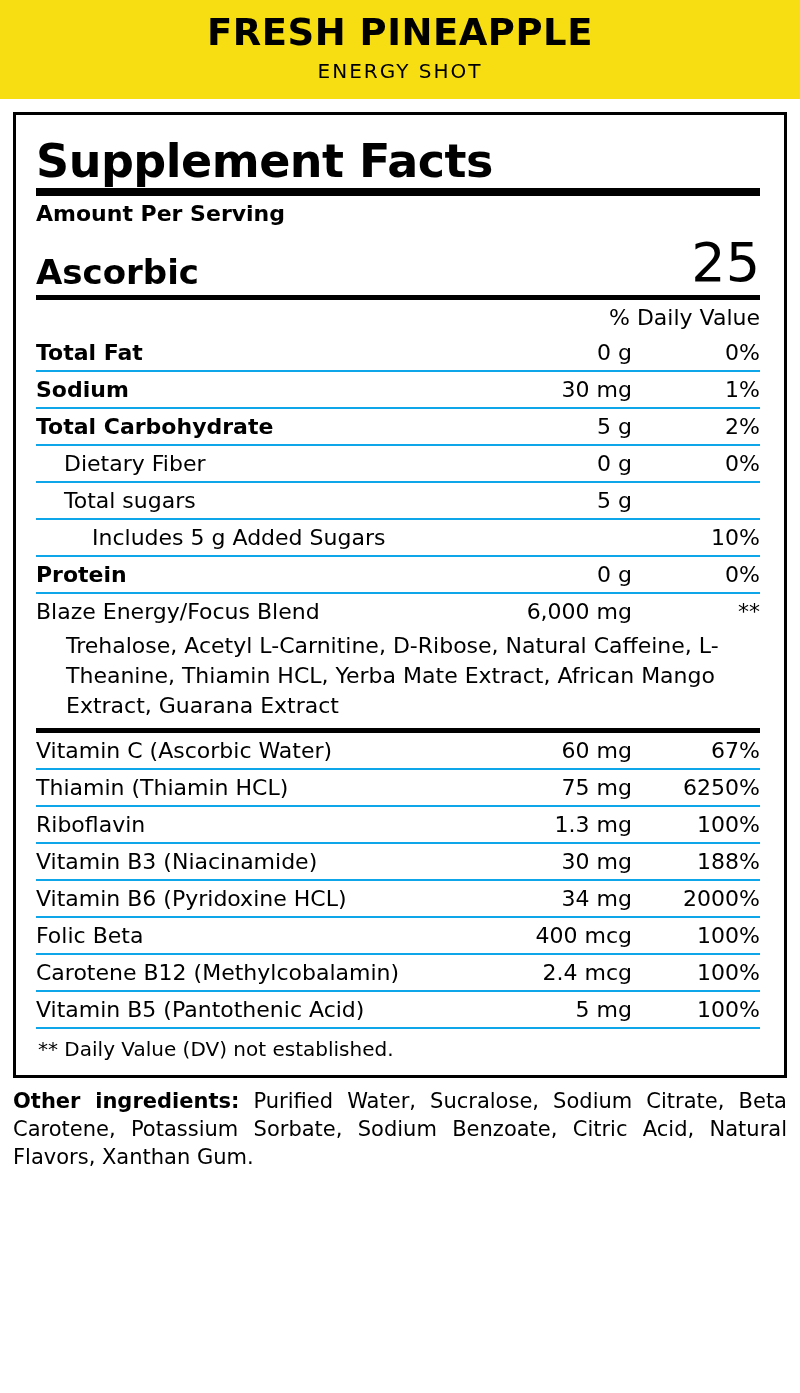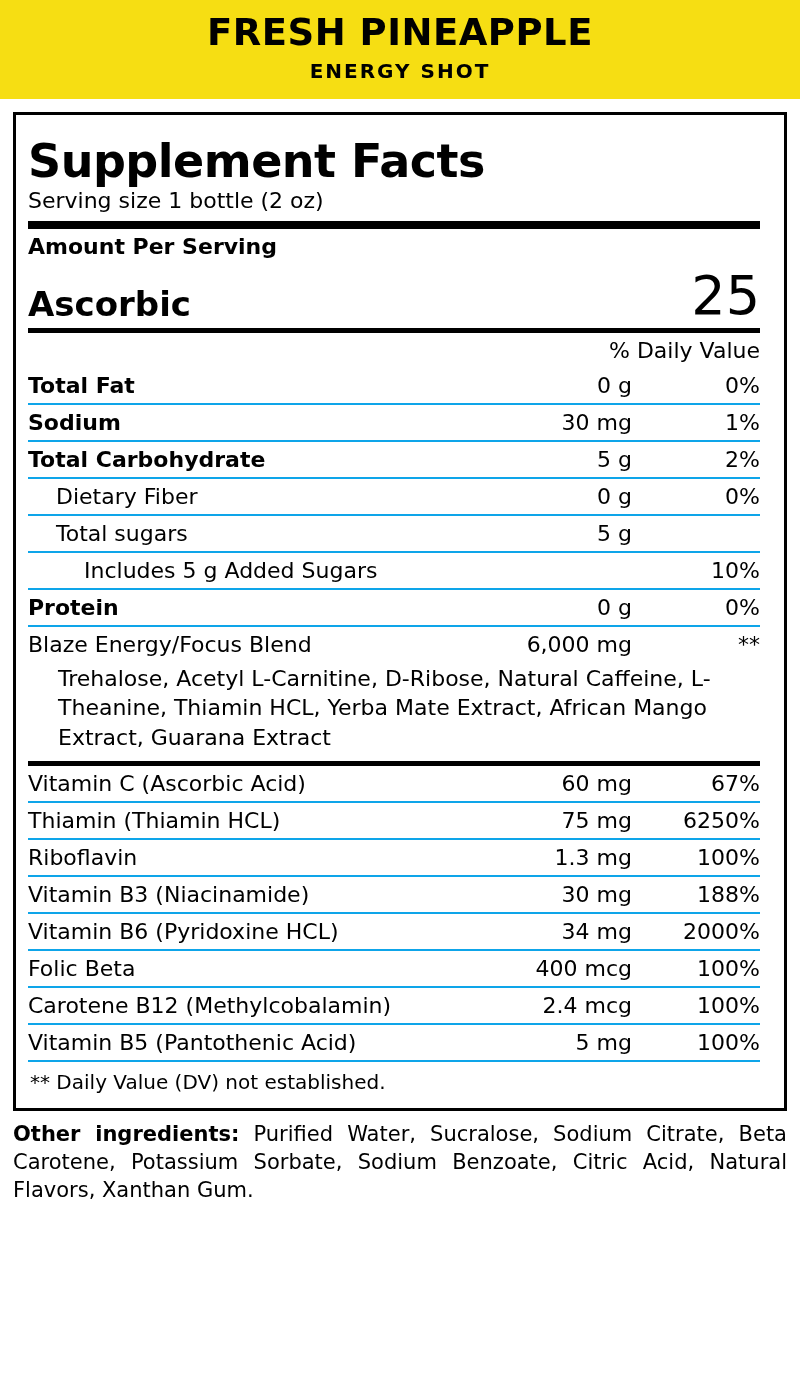--- a/index.html
+++ b/index.html
@@ -30,33 +30,33 @@
     text-align: center;
   }
   .banner-title {
     font-weight: bold;
     font-size: 37px;
     letter-spacing: 0.5px;
     line-height: 1.15;
     font-family: "DejaVu Sans", "Liberation Sans", sans-serif;
   }
   .banner-sub {
-    font-weight: bold;
+    font-weight: normal;
     font-size: 20px;
     letter-spacing: 2px;
     margin-top: 4px;
     font-family: "DejaVu Sans", "Liberation Sans", sans-serif;
   }
 
   
   .panel {
     margin: 13px 13px 0 13px;
     border: 3px solid #000;
     box-sizing: border-box;
-    padding: 16px 24px 10px 12px;
+    padding: 16px 24px 10px 20px;
   }
 
   .sf-title {
     font-size: 46px;
     font-weight: 600;
     line-height: 1.08;
     letter-spacing: -0.5px;
     margin: 6px 0 2px 0;
   }
   .serving {
@@ -136,21 +136,20 @@
 <div class="page">
 
   <div class="banner">
     <div class="banner-title">FRESH PINEAPPLE</div>
     <div class="banner-sub">ENERGY SHOT</div>
   </div>
 
   <div class="panel">
 
     <div class="sf-title">Supplement Facts</div>
-    <div class="serving">Serving size 1 bottle (2 oz)</div>
 
     <div class="rule-thick"></div>
 
     <table class="nf">
       <tbody>
           <tr class="cal-row">
         <td class="amt-label">Amount Per Serving</td>
         <td></td>
       </tr>
       <tr class="cal-row">
@@ -212,21 +211,21 @@
     </tbody>
       </table>
 
     <div class="blend-desc">Trehalose, Acetyl L-Carnitine, D-Ribose, Natural Caffeine, L-Theanine, Thiamin HCL, Yerba Mate Extract, African Mango Extract, Guarana Extract</div>
 
     <div class="rule-med"></div>
 
     <table class="nf">
       <tbody>
           <tr class="nf-row">
-        <td class="col-name">Vitamin C (Ascorbic Acid)</td>
+        <td class="col-name">Vitamin C (Ascorbic Water)</td>
         <td class="col-amt">60 mg</td>
         <td class="col-dv">67%</td>
       </tr>
       <tr class="nf-row">
         <td class="col-name">Thiamin (Thiamin HCL)</td>
         <td class="col-amt">75 mg</td>
         <td class="col-dv">6250%</td>
       </tr>
       <tr class="nf-row">
         <td class="col-name">Riboflavin</td>

